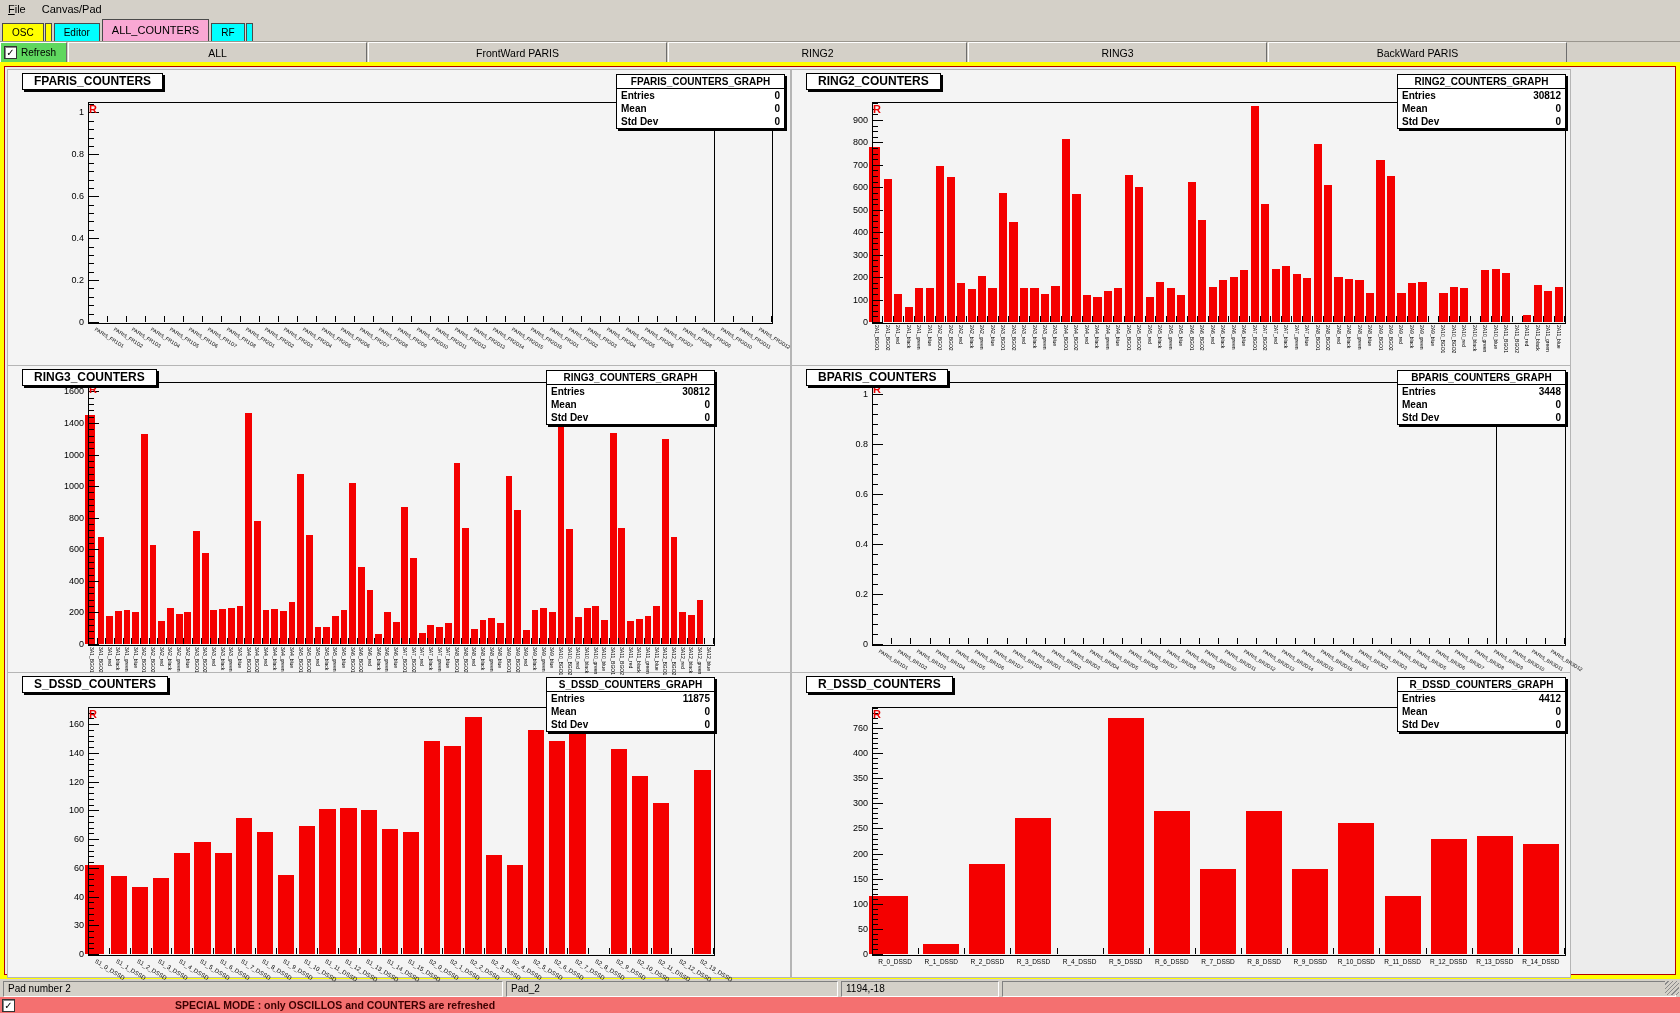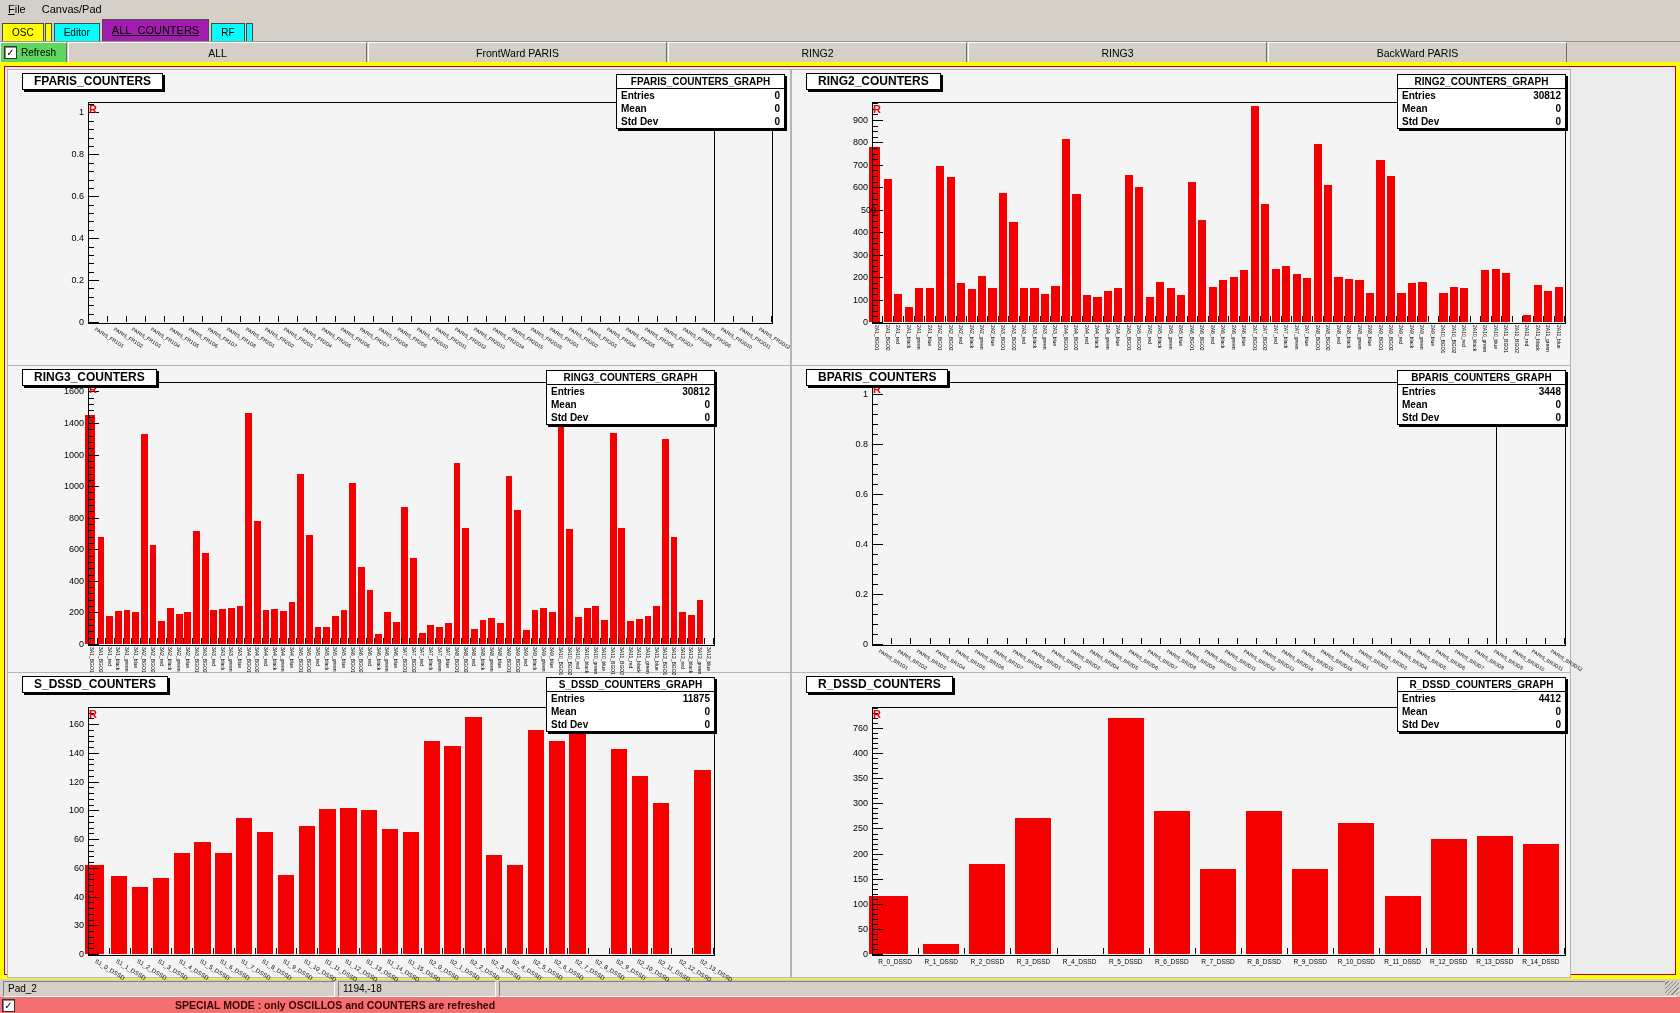--- a/index.html
+++ b/index.html
@@ -55,21 +55,21 @@
 
 <div id="menubar">
   <span class="menu-item ufirst">File</span>
   <span class="menu-item">Canvas/Pad</span>
 </div>
 
 <div id="tabbar">
   <span class="tab" style="background: rgb(255, 255, 0);">OSC</span>
   <span class="tab-sliver" style="background: rgb(255, 255, 0);"></span>
   <span class="tab" style="background: rgb(0, 255, 255);">Editor</span>
-  <span class="tab active" style="background: #a21caf; text-decoration: underline;">ALL_COUNTERS</span>
+  <span class="tab active" style="background: #f9a8d4;">ALL_COUNTERS</span>
   <span class="tab" style="background: rgb(0, 255, 255);">RF</span>
   <span class="tab-sliver" style="background: rgb(0, 255, 255);"></span>
 </div>
 
 <div id="toolbar">
   <div id="refresh-btn" style="background: rgb(95, 215, 95);">
     <span class="cbx">✓</span>
     <span>Refresh</span>
   </div>
   <div class="subtab">ALL</div>
@@ -277,21 +277,21 @@
       <div class="ylab" style="left: 46px; top: 247px; width: 30px;">0</div>
       <div class="ytick" style="left: 80px; top: 229.551px; width: 11px; height: 1px;"></div>
       <div class="ylab" style="left: 46px; top: 224.551px; width: 30px;">100</div>
       <div class="ytick" style="left: 80px; top: 207.102px; width: 11px; height: 1px;"></div>
       <div class="ylab" style="left: 46px; top: 202.102px; width: 30px;">200</div>
       <div class="ytick" style="left: 80px; top: 184.653px; width: 11px; height: 1px;"></div>
       <div class="ylab" style="left: 46px; top: 179.653px; width: 30px;">300</div>
       <div class="ytick" style="left: 80px; top: 162.204px; width: 11px; height: 1px;"></div>
       <div class="ylab" style="left: 46px; top: 157.204px; width: 30px;">400</div>
       <div class="ytick" style="left: 80px; top: 139.755px; width: 11px; height: 1px;"></div>
-      <div class="ylab" style="left: 54px; top: 134.755px; width: 30px;">500</div>
+      <div class="ylab" style="left: 46px; top: 134.755px; width: 30px;">500</div>
       <div class="ytick" style="left: 80px; top: 117.306px; width: 11px; height: 1px;"></div>
       <div class="ylab" style="left: 46px; top: 112.306px; width: 30px;">600</div>
       <div class="ytick" style="left: 80px; top: 94.8571px; width: 11px; height: 1px;"></div>
       <div class="ylab" style="left: 46px; top: 89.8571px; width: 30px;">700</div>
       <div class="ytick" style="left: 80px; top: 72.4082px; width: 11px; height: 1px;"></div>
       <div class="ylab" style="left: 46px; top: 67.4082px; width: 30px;">800</div>
       <div class="ytick" style="left: 80px; top: 49.9592px; width: 11px; height: 1px;"></div>
       <div class="ylab" style="left: 46px; top: 44.9592px; width: 30px;">900</div>
       <div class="ytick" style="left: 80px; top: 246.388px; width: 6px; height: 1px;"></div>
       <div class="ytick" style="left: 80px; top: 240.776px; width: 6px; height: 1px;"></div>
@@ -1169,20 +1169,21 @@
         </div>
         <div class="rw">
           <span>Std Dev</span>
           <span>0</span>
         </div>
       </div>
     </div>
 </div>
 
 <div id="statusbar">
+  <div class="sfield" style="width:500px">Pad number 2</div>
   <div class="sfield" style="width:332px">Pad_2</div>
   <div class="sfield" style="width:158px">1194,-18</div>
   <div class="sfield" style="flex:1;margin-right:4px"></div>
 </div>
 <div id="grip"></div>
 
 <div id="specialbar" style="background: rgb(244, 112, 112);">
   <span class="cbx" style="margin-left:2px">✓</span>
   <span id="special-text">SPECIAL MODE : only OSCILLOS and COUNTERS are refreshed</span>
 </div>

